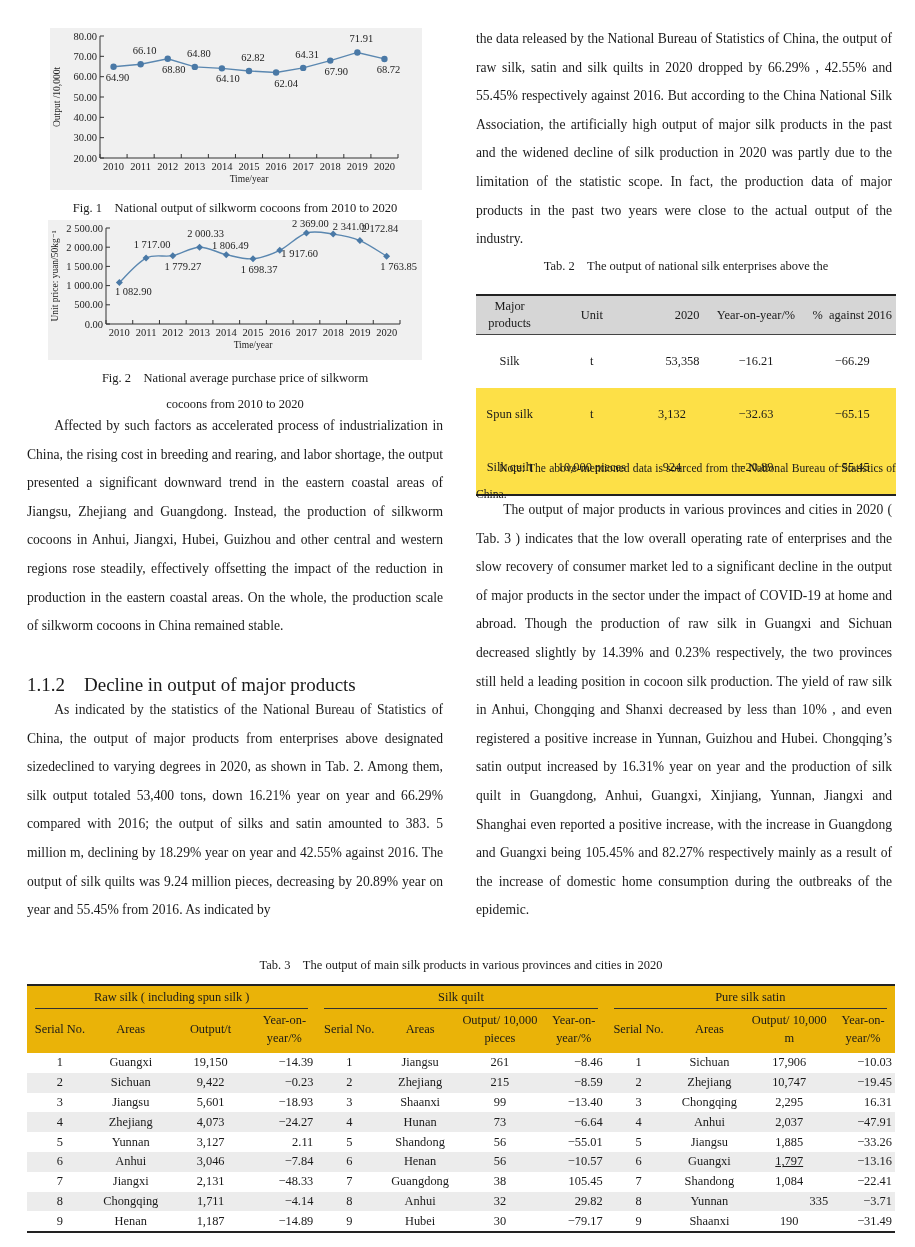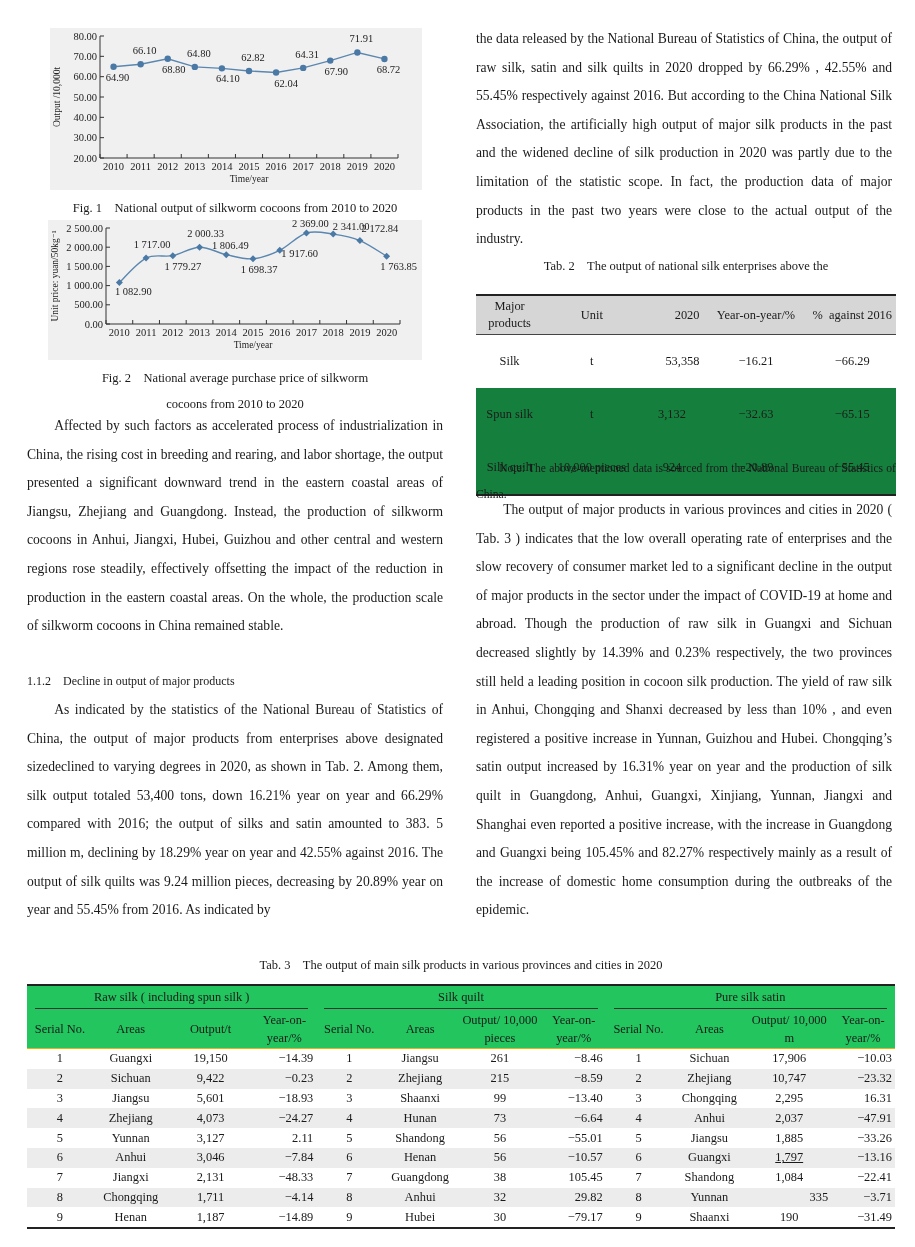--- a/index.html
+++ b/index.html
@@ -2,35 +2,35 @@
 <html><head>
 <meta charset="utf-8">
 <style>
   html, body { margin: 0; padding: 0; background: #ffffff; }
   body { width: 915px; height: 1247px; position: relative; overflow: hidden;
          font-family: "Liberation Serif", "DejaVu Serif", serif; color: #1a1a1a; }
   .chart-box { position: absolute; background: #f0f0f0; }
   .fig-caption { position: absolute; text-align: center; font-size: 12.5px; line-height: 26px; }
   .para { position: absolute; font-size: 13.6px; line-height: 28.6px; text-align: justify; text-align-last: left; }
   .para.indent { text-indent: 2em; }
-  .heading { position: absolute; font-size: 12px; }
+  .heading { position: absolute; font-size: 19px; }
   .note { position: absolute; font-size: 11.6px; line-height: 26px; }
   table { border-collapse: collapse; }
   .tab2 { position: absolute; left: 476px; top: 294px; width: 420px; font-size: 12.4px; }
   .tab2 th { background: #d6d6d6; font-weight: normal; padding: 2px 4px; line-height: 17px; }
   .tab2 td { padding: 16px 4px; height: 21px; }
-  .tab2 tr.alt td { background: #15803d; text-align: center; }
+  .tab2 tr.alt td { background: #fde047; text-align: center; }
   .tab2 { border-top: 2px solid #222; border-bottom: 2px solid #222; }
   .tab2 thead tr { border-bottom: 1px solid #444; }
   .c { text-align: center; } .r { text-align: right; }
   .tab3 { position: absolute; left: 27px; top: 984px; width: 868px; font-size: 12.4px; border-top: 2px solid #222; border-bottom: 2px solid #222; }
-  .tab3 th { background: #22c55e; font-weight: normal; padding: 1px 2px; line-height: 18px; }
+  .tab3 th { background: #eab308; font-weight: normal; padding: 1px 2px; line-height: 18px; }
   .tab3 .grp th { height: 22px; }
   .tab3 .grp-cell span { display: block; border-bottom: 1px solid #333; padding-bottom: 2px; margin: 0 6px; }
-  .tab3 thead tr.sub { border-bottom: 1px solid #eab308; }
+  .tab3 thead tr.sub { border-bottom: 5px solid #eab308; }
   .tab3 td { height: 19.8px; padding: 0 3px; }
   .tab3 tr.alt td { background: #ececec; }
   svg text { font-family: "Liberation Serif", "DejaVu Serif", serif; }
 </style>
 </head>
 <body>
 
 <div class="chart-box" style="left:50px; top:28px; width:372px; height:162px;">
   <svg id="fig1-svg" width="372" height="162">
       <line x1="50" y1="8" x2="50" y2="130" stroke="#333" stroke-width="1"></line>
@@ -266,21 +266,21 @@
         <td class="c">Sichuan</td>
         <td class="c" style="text-align: center;">9,422</td>
         <td class="r">−0.23</td>
         <td class="c">2</td>
         <td class="c">Zhejiang</td>
         <td class="c" style="text-align: center;">215</td>
         <td class="r">−8.59</td>
         <td class="c">2</td>
         <td class="c">Zhejiang</td>
         <td class="c" style="text-align: center;">10,747</td>
-        <td class="r">−23.32</td>
+        <td class="r">−19.45</td>
       </tr>
       <tr>
         <td class="c">3</td>
         <td class="c">Jiangsu</td>
         <td class="c" style="text-align: center;">5,601</td>
         <td class="r">−18.93</td>
         <td class="c">3</td>
         <td class="c">Shaanxi</td>
         <td class="c" style="text-align: center;">99</td>
         <td class="r">−13.40</td>

